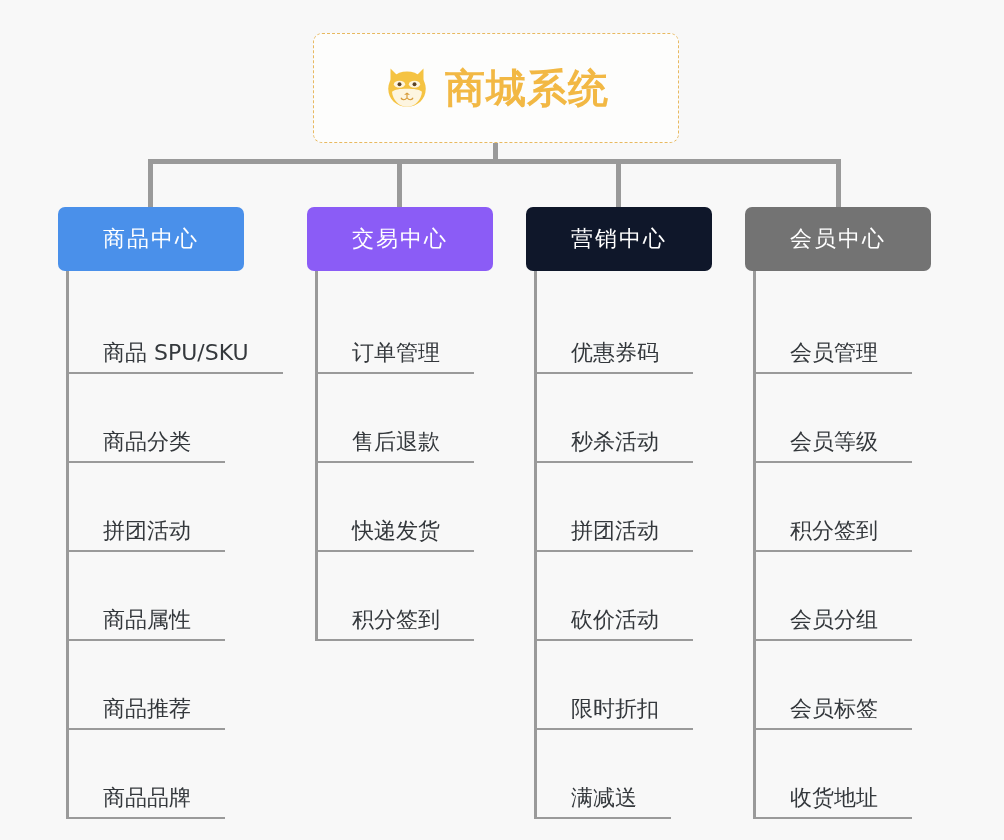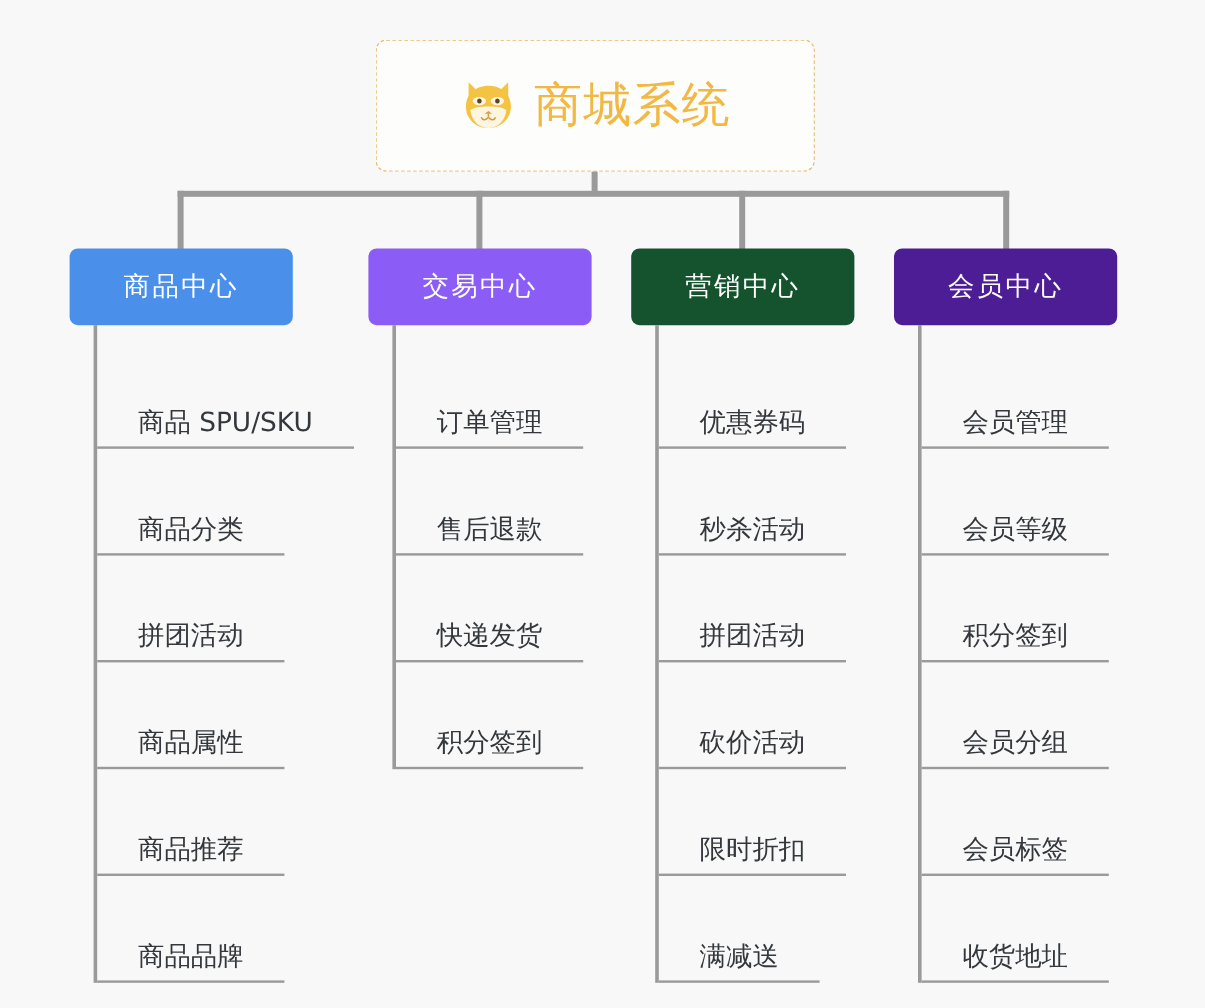--- a/index.html
+++ b/index.html
@@ -43,20 +43,21 @@
     flex: 0 0 auto;
     display: block;
   }
   .root-title {
     font-size: 40px;
     line-height: 1;
     color: #f2b844;
     letter-spacing: 1px;
     white-space: nowrap;
     font-family: "DejaVu Sans", "Liberation Sans", sans-serif;
+    font-weight: bold;
   }
 
   
   .conn-stem {
     position: absolute;
     left: 493px;
     top: 143px;
     width: 5px;
     height: 20px;
     background: #9a9a9a;
@@ -89,21 +90,21 @@
     align-items: center;
     justify-content: center;
     color: #ffffff;
     font-size: 22px;
     letter-spacing: 2px;
     white-space: nowrap;
     font-family: "DejaVu Sans", "Liberation Sans", sans-serif;
   }
   .col-body {
     position: relative;
-    margin-left: 20px;
+    margin-left: 8px;
     padding-left: 0;
     border-left: 3px solid #9a9a9a;
     padding-top: 14px;
   }
   .leaf {
     position: relative;
     height: 89px;
     display: flex;
     align-items: flex-end;
   }
@@ -188,21 +189,21 @@
       <div class="leaf">
           <span class="leaf-inner">快递发货</span>
         </div>
       <div class="leaf">
           <span class="leaf-inner">积分签到</span>
         </div>
     </div>
   </div>
 
   <div class="column" style="left:526px;width:186px">
-    <div class="col-header" style="background:#14532d">
+    <div class="col-header" style="background:#0f172a">
       <span>营销中心</span>
     </div>
     <div class="col-body">
       <div class="leaf">
           <span class="leaf-inner">优惠券码</span>
         </div>
       <div class="leaf">
           <span class="leaf-inner">秒杀活动</span>
         </div>
       <div class="leaf">
@@ -214,21 +215,21 @@
       <div class="leaf">
           <span class="leaf-inner">限时折扣</span>
         </div>
       <div class="leaf">
           <span class="leaf-inner">满减送</span>
         </div>
     </div>
   </div>
 
   <div class="column" style="left:745px;width:186px">
-    <div class="col-header" style="background:#4c1d95">
+    <div class="col-header" style="background:#737373">
       <span>会员中心</span>
     </div>
     <div class="col-body">
       <div class="leaf">
           <span class="leaf-inner">会员管理</span>
         </div>
       <div class="leaf">
           <span class="leaf-inner">会员等级</span>
         </div>
       <div class="leaf">

